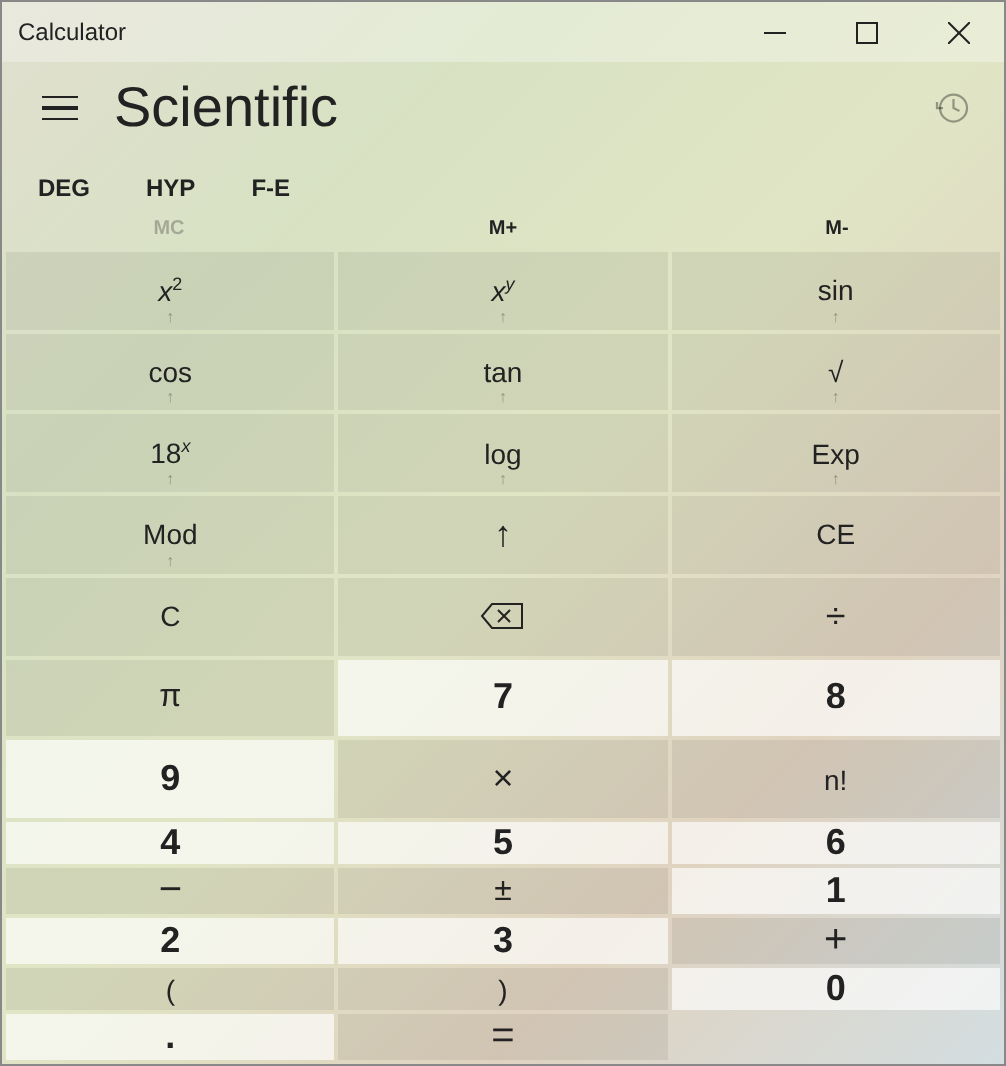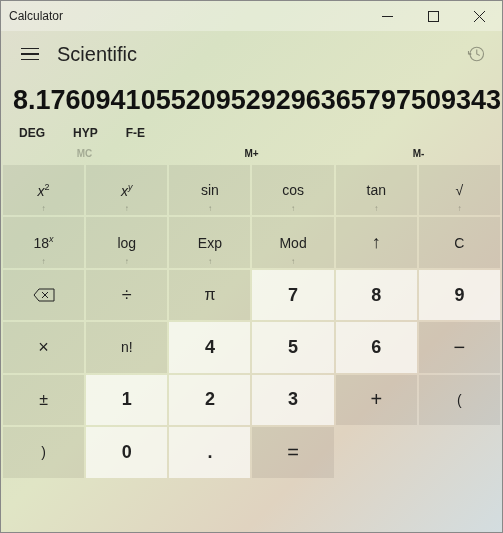--- a/index.html
+++ b/index.html
@@ -6,30 +6,30 @@
 body { width: 503px; height: 533px; overflow: hidden; }
 .window { width: 503px; height: 533px; border: 1px solid #888; background: linear-gradient(135deg, #e0dfcf 0%, #d8e2c3 25%, #e0e5c5 50%, #e0d3c0 75%, #d3dde0 100%); display: flex; flex-direction: column; }
 .titlebar { height: 30px; background: rgba(255,255,255,0.3); display: flex; align-items: center; justify-content: space-between; padding-left: 8px; }
 .titlebar .title { font-size: 12px; color: #222; }
 .winbtns { display: flex; }
 .winbtn { width: 46px; height: 30px; display: flex; align-items: center; justify-content: center; font-size: 13px; color: #222; cursor: pointer; }
 .winbtn svg { display: block; }
 .header { height: 46px; display: flex; align-items: center; padding: 0 10px; }
 .hamburger { width: 38px; height: 38px; display: flex; flex-direction: column; justify-content: center; align-items: center; gap: 4px; cursor: pointer; }
 .hamburger span { display: block; width: 18px; height: 1.5px; background: #222; }
-.mode { font-size: 20px; font-weight: 400; color: #222; margin-left: 8px; }
+.mode { font-size: 28px; font-weight: 400; color: #222; margin-left: 8px; }
 .history-icon { margin-left: auto; width: 32px; height: 32px; display: flex; align-items: center; justify-content: center; color: rgba(0,0,0,0.35); cursor: pointer; }
 .display { padding: 8px 12px 0 12px; text-align: right; font-size: 27px; font-weight: 600; color: #111; white-space: nowrap; overflow: hidden; }
 .moderow { display: flex; padding: 10px 18px 4px 18px; gap: 28px; }
 .moderow div { font-size: 12px; font-weight: 600; color: #222; cursor: pointer; }
 .memrow { display: flex; padding: 4px 0 6px 0; }
 .memrow div { flex: 1; text-align: center; font-size: 10px; font-weight: 600; cursor: pointer; }
 .memrow .disabled { color: rgba(0,0,0,0.25); }
 .memrow .enabled { color: #222; }
-.grid { flex: 1; display: grid; grid-template-columns: repeat(6, 1fr); grid-template-rows: repeat(7, 1fr); gap: 2px; padding: 0 2px 2px 2px; }
+.grid { flex: 1; display: grid; grid-template-columns: repeat(3, 1fr); grid-template-rows: repeat(7, 1fr); gap: 2px; padding: 0 2px 2px 2px; }
 .btn { display: flex; flex-direction: column; align-items: center; justify-content: center; cursor: pointer; font-size: 14px; color: #222; position: relative; }
 .func { background: rgba(0,0,0,0.065); }
 .num { background: rgba(255,255,255,0.65); font-size: 18px; font-weight: 600; }
 .sub { font-size: 8px; color: rgba(0,0,0,0.3); position: absolute; bottom: 2px; }
 .sup { font-size: 9px; vertical-align: super; }
 .backspace svg { display: block; }
 </style>
 </head>
 <body>
 
@@ -65,21 +65,20 @@
     <div class="mode">Scientific</div>
     <div class="history-icon">
       <svg width="18" height="18" viewBox="0 0 24 24" fill="none" stroke="currentColor" stroke-width="1.5">
           <circle cx="13" cy="12" r="9"></circle>
           <polyline points="13,6 13,12 17,14"></polyline>
           <polyline points="2,8 2,12 6,12"></polyline>
         </svg>
     </div>
   </div>
 
-  <div class="display">8.1760941055209529296365797509343</div>
 
   <div class="moderow">
     <div>DEG</div>
     <div>HYP</div>
     <div>F-E</div>
   </div>
 
   <div class="memrow">
     <div class="disabled">MC</div>
     <div class="enabled">M+</div>
@@ -123,20 +122,21 @@
     <div class="btn func">
         <span>Exp</span>
         <span class="sub">↑</span>
       </div>
     <div class="btn func">
         <span>Mod</span>
         <span class="sub">↑</span>
       </div>
 
     <div class="btn func" style="font-size:18px">↑</div>
+    <div class="btn func">CE</div>
     <div class="btn func">C</div>
     <div class="btn func backspace">
         <svg width="22" height="14" viewBox="0 0 22 14">
           <path d="M6 1 L21 1 L21 13 L6 13 L1 7 Z" fill="none" stroke="#222" stroke-width="1"></path>
           <line x1="9" y1="4" x2="15" y2="10" stroke="#222" stroke-width="1"></line>
           <line x1="15" y1="4" x2="9" y2="10" stroke="#222" stroke-width="1"></line>
         </svg>
       </div>
     <div class="btn func" style="font-size:18px">÷</div>
 

